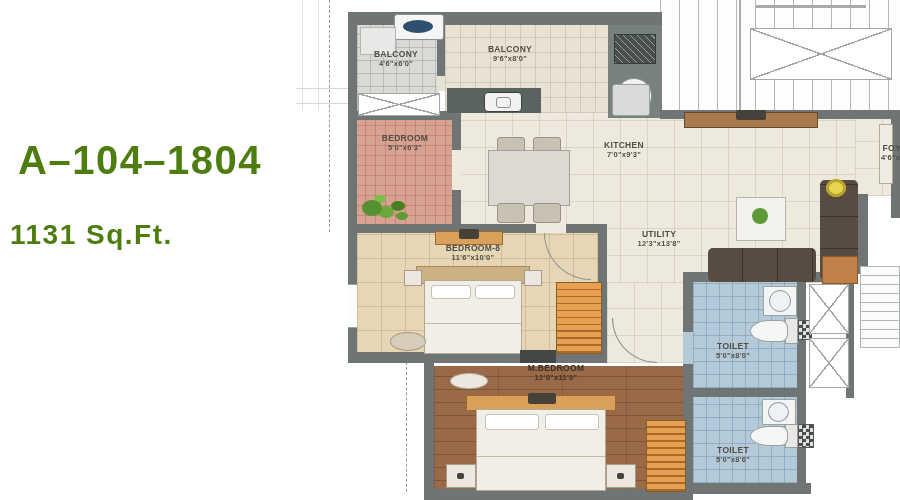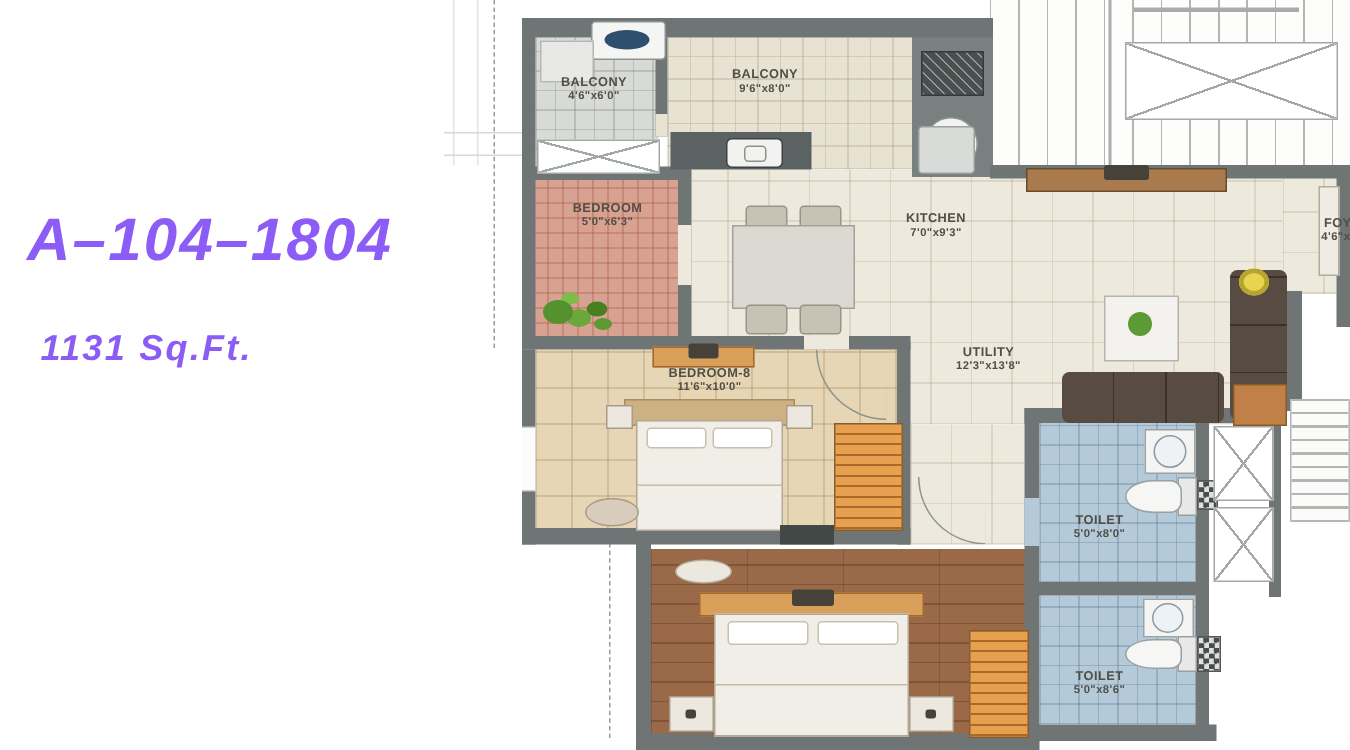--- a/index.html
+++ b/index.html
@@ -44,40 +44,40 @@
     border:1px solid #555;}
   .xbox{background-color:#fff;border:1.5px solid #a3a8a7;background-image:
     linear-gradient(to top right, transparent calc(50% - .75px), #a3a8a7 calc(50% - .75px), #a3a8a7 calc(50% + .75px), transparent calc(50% + .75px)),
     linear-gradient(to bottom right, transparent calc(50% - .75px), #a3a8a7 calc(50% - .75px), #a3a8a7 calc(50% + .75px), transparent calc(50% + .75px));}
   .arc-bl{border-left:1.5px solid #8e938f;border-bottom:1.5px solid #8e938f;
     border-radius:0 0 0 100%;background:transparent;}
   .room-label{position:absolute;text-align:center;color:#514e46;font-weight:bold;
     font-size:8.5px;line-height:1.15;letter-spacing:.3px;}
   .room-label .dims{font-size:7.5px;}
   .room-label.on-wood{color:#3a3025;}
-  .unit-line{position:absolute;color:#8b5cf6;font-weight:bold;white-space:nowrap;font-style:italic;}
+  .unit-line{position:absolute;color:#4d7c0f;font-weight:bold;white-space:nowrap;}
   .bed{background:#f1eee7;border:1px solid #b3a894;}
   .pillow{position:absolute;background:#ffffff;border:1px solid #c8c0b0;border-radius:3px;}
   .bedline{position:absolute;left:0;width:100%;height:1px;background:#c4baa6;}
   .sidetable{position:absolute;background:#ece8e0;border:1px solid #a89c88;}
   .dot{position:absolute;background:#46423a;border-radius:2px;}
   .chair{position:absolute;background:#c8c2b4;border:1px solid #9a9488;border-radius:3px;}
   .basin{position:absolute;background:#f4f4f2;border:1px solid #9aa2a6;}
   .basin .bowl{position:absolute;border:1.5px solid #8a9aa8;border-radius:50%;background:#eef2f4;}
   .wc-tank{position:absolute;background:#e8e8e6;border:1px solid #99a0a2;}
   .wc-bowl{position:absolute;background:#f6f6f4;border:1px solid #99a0a2;
     border-radius:50% 20% 20% 50% / 50% 35% 35% 50%;}
 </style>
 </head>
 <body>
 
 <div class="canvas">
 
   <div class="unit-line" style="left:18px;top:138px;font-size:40px;letter-spacing:1.5px;">A–104–1804</div>
-  <div class="unit-line" style="left:27px;top:219px;font-size:24px;letter-spacing:1.5px;">1131 Sq.Ft.</div>
+  <div class="unit-line" style="left:10px;top:219px;font-size:28px;letter-spacing:1.5px;">1131 Sq.Ft.</div>
 
   <div class="a" style="left:302px;top:0;width:1px;height:110px;background:#e2e2e0;"></div>
   <div class="a" style="left:318px;top:0;width:1px;height:110px;background:#e2e2e0;"></div>
   <div class="a" style="left:329px;top:0;width:0;height:232px;border-left:1.5px dashed #9a9a94;"></div>
   <div class="a" style="left:296px;top:88px;width:54px;height:1px;background:#d8d8d6;"></div>
   <div class="a" style="left:296px;top:103px;width:54px;height:1px;background:#d8d8d6;"></div>
   <div class="a" style="left:406px;top:362px;width:0;height:130px;border-left:1.5px dashed #9a9a94;"></div>
 
   <div class="a stairs" style="left:660px;top:0;width:240px;height:110px;"></div>
   <div class="a" style="left:739px;top:0;width:1.5px;height:110px;background:#a8adad;"></div>
@@ -234,20 +234,24 @@
     <div class="dims">4'6"x5'0"</div>
   </div>
   <div class="room-label" style="left:600px;top:230px;width:118px;">
     <div>UTILITY</div>
     <div class="dims">12'3"x13'8"</div>
   </div>
   <div class="room-label" style="left:408px;top:244px;width:130px;">
     <div>BEDROOM-8</div>
     <div class="dims">11'6"x10'0"</div>
   </div>
+  <div class="room-label on-wood" style="left:496px;top:364px;width:120px;">
+    <div>M.BEDROOM</div>
+    <div class="dims">12'0"x11'0"</div>
+  </div>
   <div class="room-label" style="left:694px;top:342px;width:78px;">
     <div>TOILET</div>
     <div class="dims">5'0"x8'0"</div>
   </div>
   <div class="room-label" style="left:694px;top:446px;width:78px;">
     <div>TOILET</div>
     <div class="dims">5'0"x8'6"</div>
   </div>
 
 </div>

